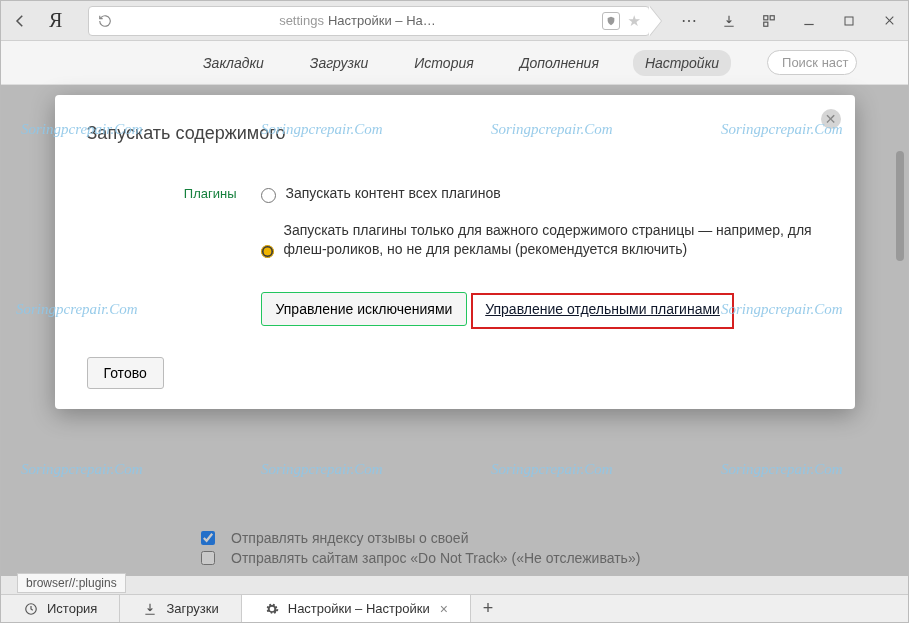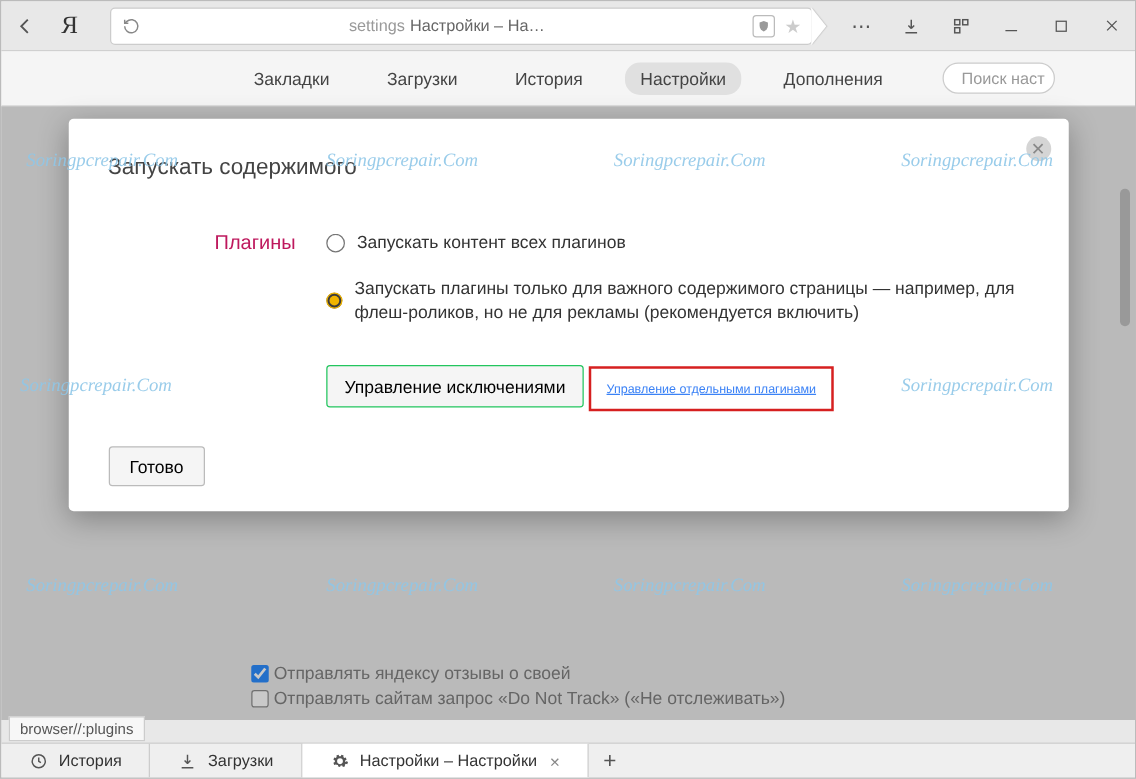--- a/index.html
+++ b/index.html
@@ -14,51 +14,51 @@
   .addr-text { flex:1; text-align:center; font-size: 13px; color: #666; white-space:nowrap; overflow:hidden; text-overflow:ellipsis; }
   .addr-text .pre { color:#999; margin-right:4px;}
   .addr-shield { width:18px; height:18px; border:1px solid #bbb; border-radius:3px; display:flex; align-items:center; justify-content:center;}
   .addr-star { color:#ccc; font-size:15px; }
   .addr-tail { width:0;height:0;border-top:15px solid transparent;border-bottom:15px solid transparent;border-left:12px solid #fff; position:absolute; right:-12px; top:-1px; filter: drop-shadow(1px 0 0 #ccc);}
   .win-controls { display:flex; gap: 18px; margin-left: 12px; }
   .ya-logo { font-family: Georgia, serif; font-size: 20px; font-weight: normal; color: #333; margin: 0 10px 0 6px; }
 
   
   .bg-tabs { height: 44px; background: #f5f5f5; display:flex; align-items:center; padding: 0 0 0 190px; gap: 22px; font-size:14px; color:#444; border-bottom:1px solid #ddd; }
-  .bg-tab { padding: 5px 12px; border-radius: 12px; cursor:pointer; }
+  .bg-tab { padding: 5px 12px; border-radius: 12px; cursor:pointer;font-style:italic; }
   .bg-tab.active { background:#e0e0e0; }
   .bg-search { margin-left: 14px; background:#fff; border:1px solid #ccc; border-radius: 14px; padding: 4px 14px; font-size:13px; color:#999; width:90px; white-space:nowrap; overflow:hidden; }
 
   
   .overlay { position:absolute; inset:0; top:84px; bottom:46px; background: rgba(100,100,100,0.35); display:flex; align-items:flex-start; justify-content:center; }
   .dialog { background:#fff; width: 800px; border-radius: 4px; margin-top: 10px; box-shadow: 0 6px 24px rgba(0,0,0,.3); position:relative; padding: 28px 32px 20px 32px; color:#333; }
   .dialog-close { position:absolute; right:14px; top:14px; width:20px; height:20px; border-radius:50%; background:#d5d5d5; color:#888; display:flex;align-items:center;justify-content:center; font-size:14px; cursor:pointer; }
   .dialog-title { font-size: 18px; color:#444; font-weight: normal; margin-bottom: 40px; }
   .dialog-body { display:flex; gap: 24px; }
-  .col-label { width: 150px; text-align:right; font-size:16px; color:#be185d; padding-top:2px;}
+  .col-label { width: 150px; text-align:right; font-size:13px; color:#15803d; padding-top:2px;}
   .col-content { flex:1; font-size:14px; color:#333; }
-  .radio-row { display:flex; align-items:center; gap:10px; margin-bottom: 18px; line-height: 1.35; }
+  .radio-row { display:flex; align-items:flex-end; gap:10px; margin-bottom: 18px; line-height: 1.35; }
   .radio-row input[type=radio] { margin-top:2px; width:15px; height:15px; accent-color:#f0b400; }
   .exc-btn { margin-top: 6px; padding: 8px 14px; font-size:14px; background:#f5f5f5; border:1px solid #22c55e; border-radius:3px; cursor:pointer; }
-  .manage-link { display:inline-block; margin-top: 22px; color:#3b82f6; font-size:10px; text-decoration:underline; cursor:pointer; }
+  .manage-link { display:inline-block; margin-top: 22px; color:#0f172a; font-size:14px; text-decoration:underline; cursor:pointer; }
   .highlight-box { border:2px solid #d62020; padding: 6px 12px 10px 12px; margin-top:16px; display:inline-block; }
   .dialog-footer { display:flex; margin-top: 28px; }
   .done-btn { padding: 7px 16px; font-size:14px; background:#f5f5f5; border:1px solid #bbb; border-radius:3px; cursor:pointer; }
 
   
   .bg-peek { position:absolute; left:200px; bottom:56px; display:flex; flex-direction:column; gap:4px; font-size:14px; color:#666; }
-  .bg-peek .row { display:flex; align-items:flex-end; gap:4px; }
+  .bg-peek .row { display:flex; align-items:center; gap:16px; }
   .bg-peek input[type=checkbox] { width:14px; height:14px; }
 
   
   .scroll-ind { position:absolute; right:4px; top:90px; width:10px; bottom:50px;}
   .scroll-thumb { position:absolute; right:0; top:60px; width:8px; height:110px; background:#b5b5b5; border-radius:4px;}
 
   
-  .status-url { position:absolute; left:6px; bottom:29px; background:#f7f7f7; border:1px solid #ccc; padding:2px 8px; font-size:12px; color:#555; }
+  .status-url { position:absolute; left:16px; bottom:29px; background:#f7f7f7; border:1px solid #ccc; padding:2px 8px; font-size:12px; color:#555; }
   .bottom-tabs { position:absolute; left:0; right:0; bottom:0; height:28px; background:#efefef; border-top:1px solid #ccc; display:flex; align-items:stretch; }
   .btab { display:flex; align-items:center; gap:8px; padding: 0 22px; font-size:13px; color:#333; border-right:1px solid #ccc; cursor:pointer; }
   .btab.active { background:#fff; }
   .btab .close-x { color:#888; font-size:14px; margin-left:2px;}
   .btab-icon { width:16px; height:16px; display:flex; align-items:center; justify-content:center;}
   .btab-add { width:34px; display:flex;align-items:center;justify-content:center; color:#555; font-size:18px;}
 
   
   .wm { position:absolute; color:#8fc7e8; font-style:italic; font-family: 'Comic Sans MS', cursive; font-size:15px; pointer-events:none; opacity:.9; white-space:nowrap;}
 </style>
@@ -119,22 +119,22 @@
           <path d="M5 5l14 14M19 5L5 19"></path>
         </svg>
     </div>
   </div>
 </div>
 
 <div class="bg-tabs">
   <div class="bg-tab">Закладки</div>
   <div class="bg-tab">Загрузки</div>
   <div class="bg-tab">История</div>
+  <div class="bg-tab">Дополнения</div>
   <div class="bg-tab active">Настройки</div>
-  <div class="bg-tab">Дополнения</div>
   <div class="bg-search">Поиск наст</div>
 </div>
 
 <div class="bg-peek">
   <div class="row">
       <input type="checkbox" checked="" style="">
       <span>Отправлять яндексу отзывы о своей</span>
     </div>
   <div class="row">
       <input type="checkbox" style="">

